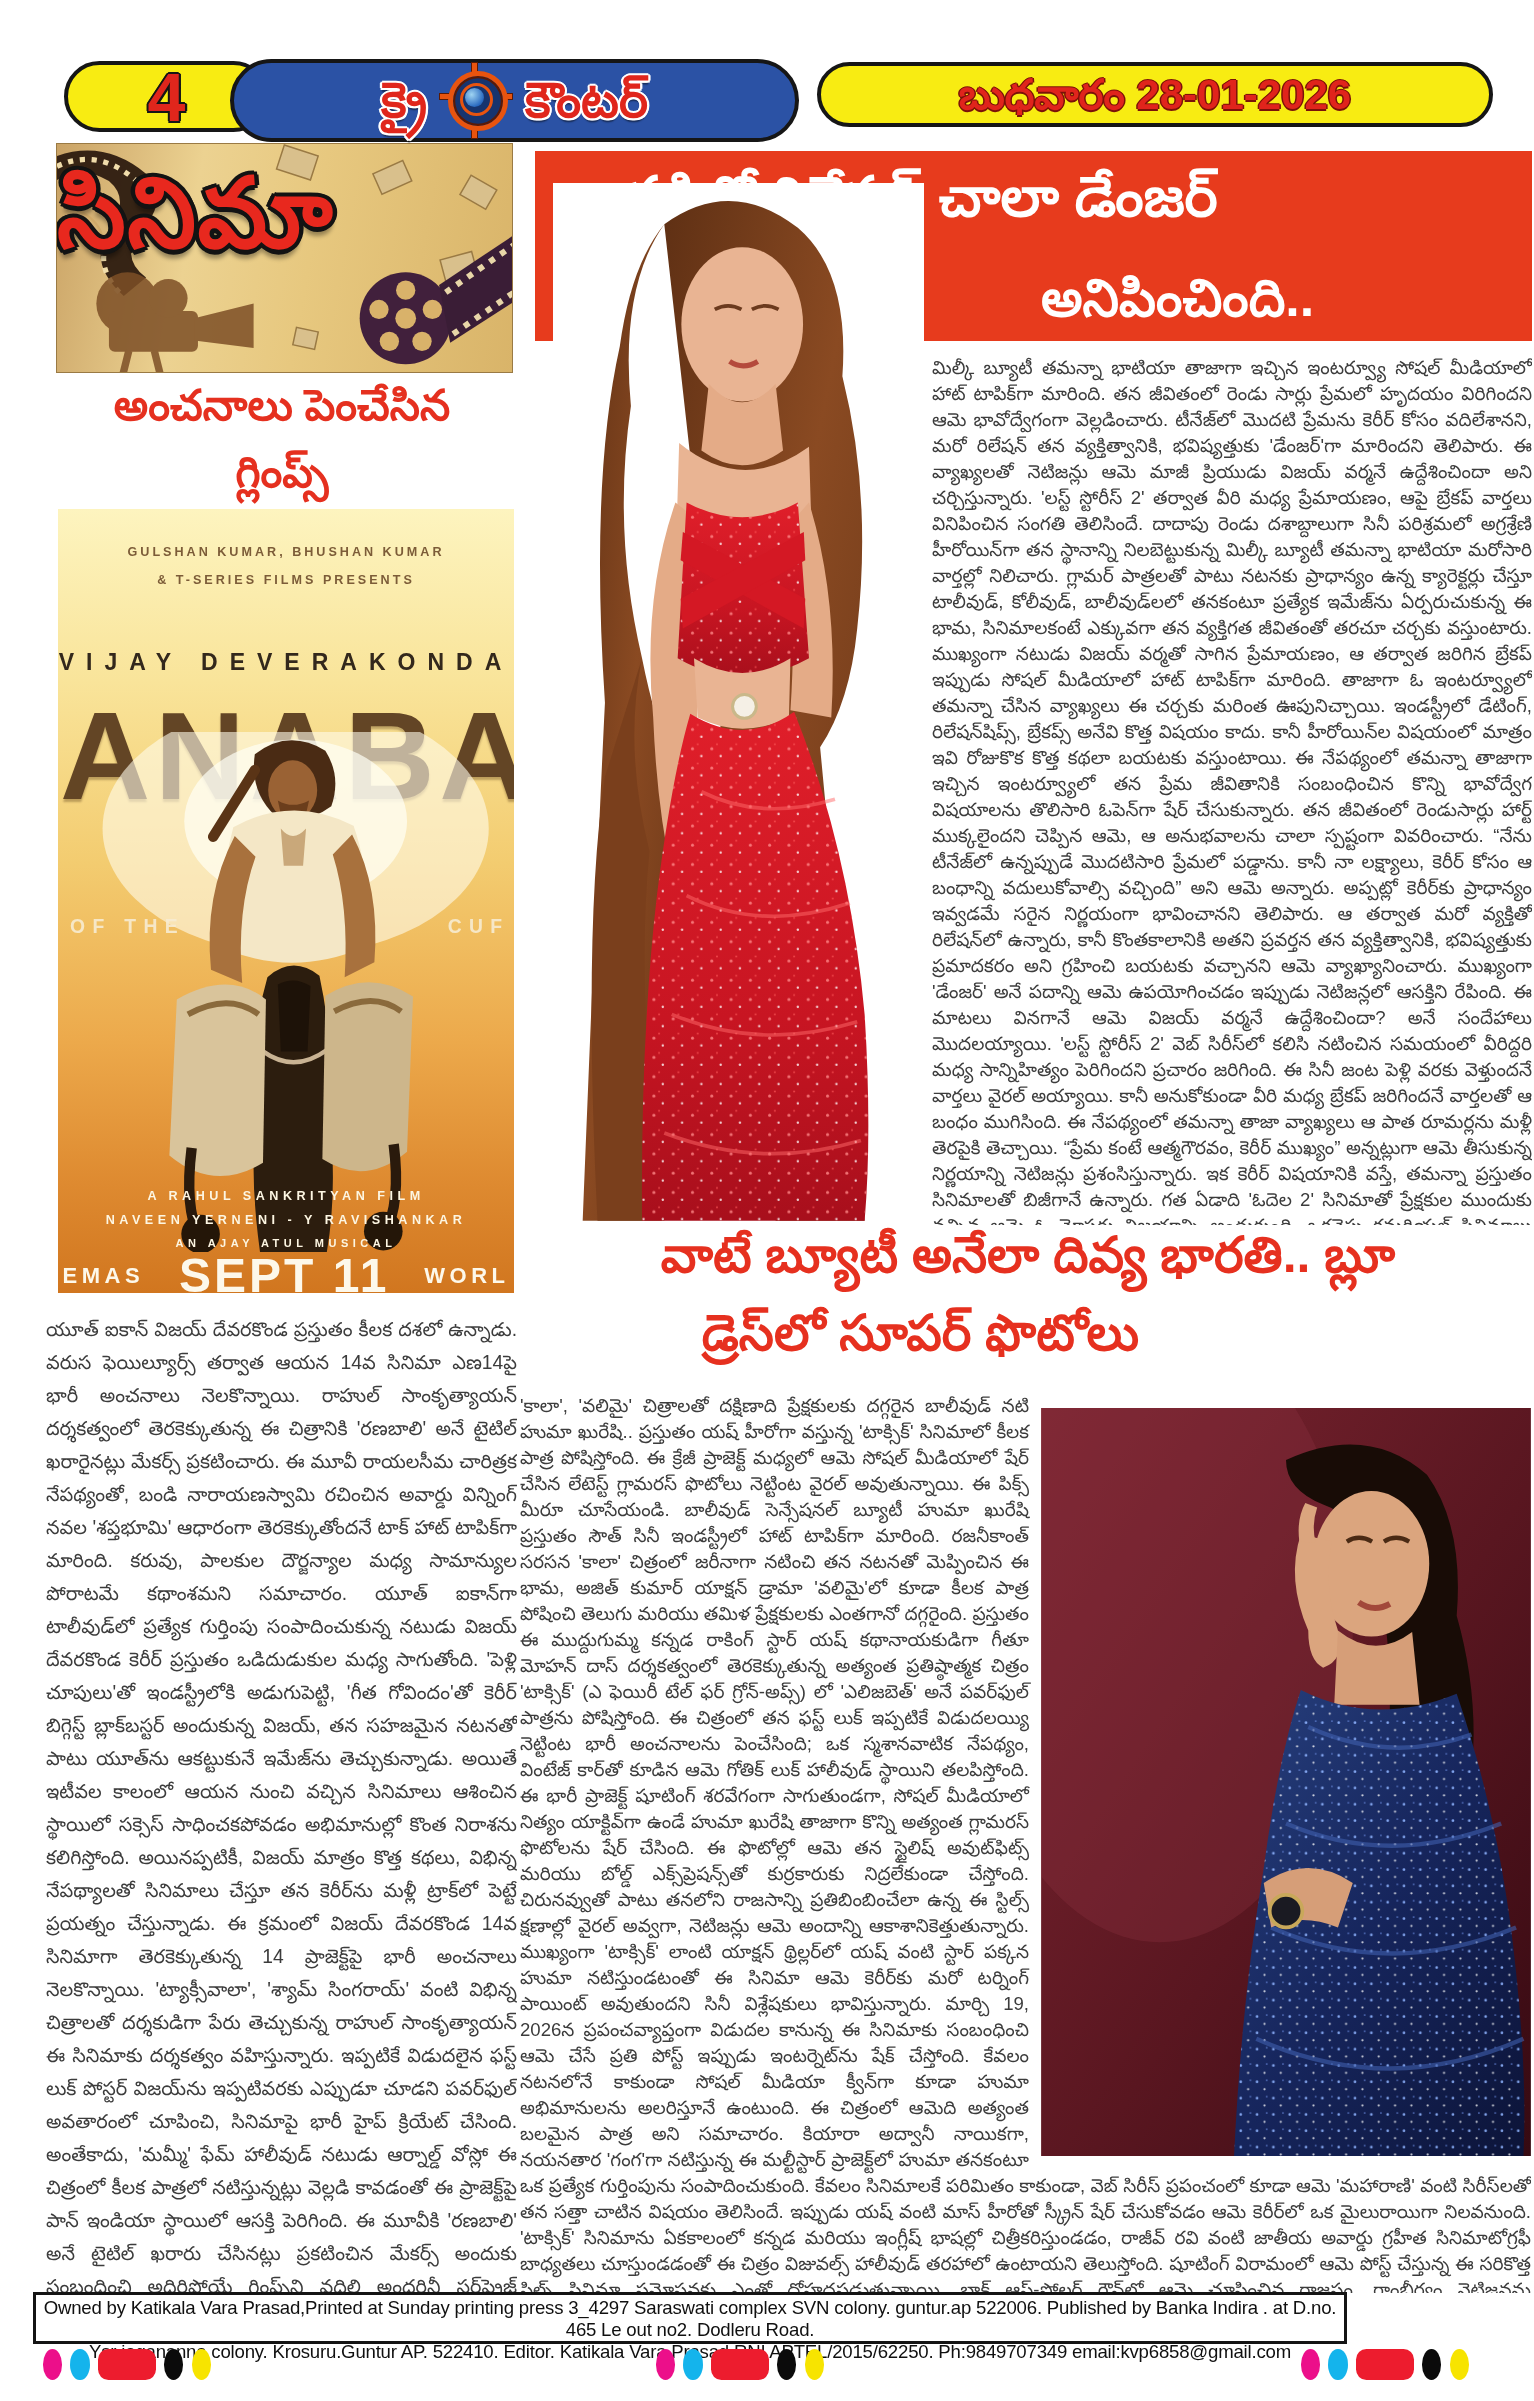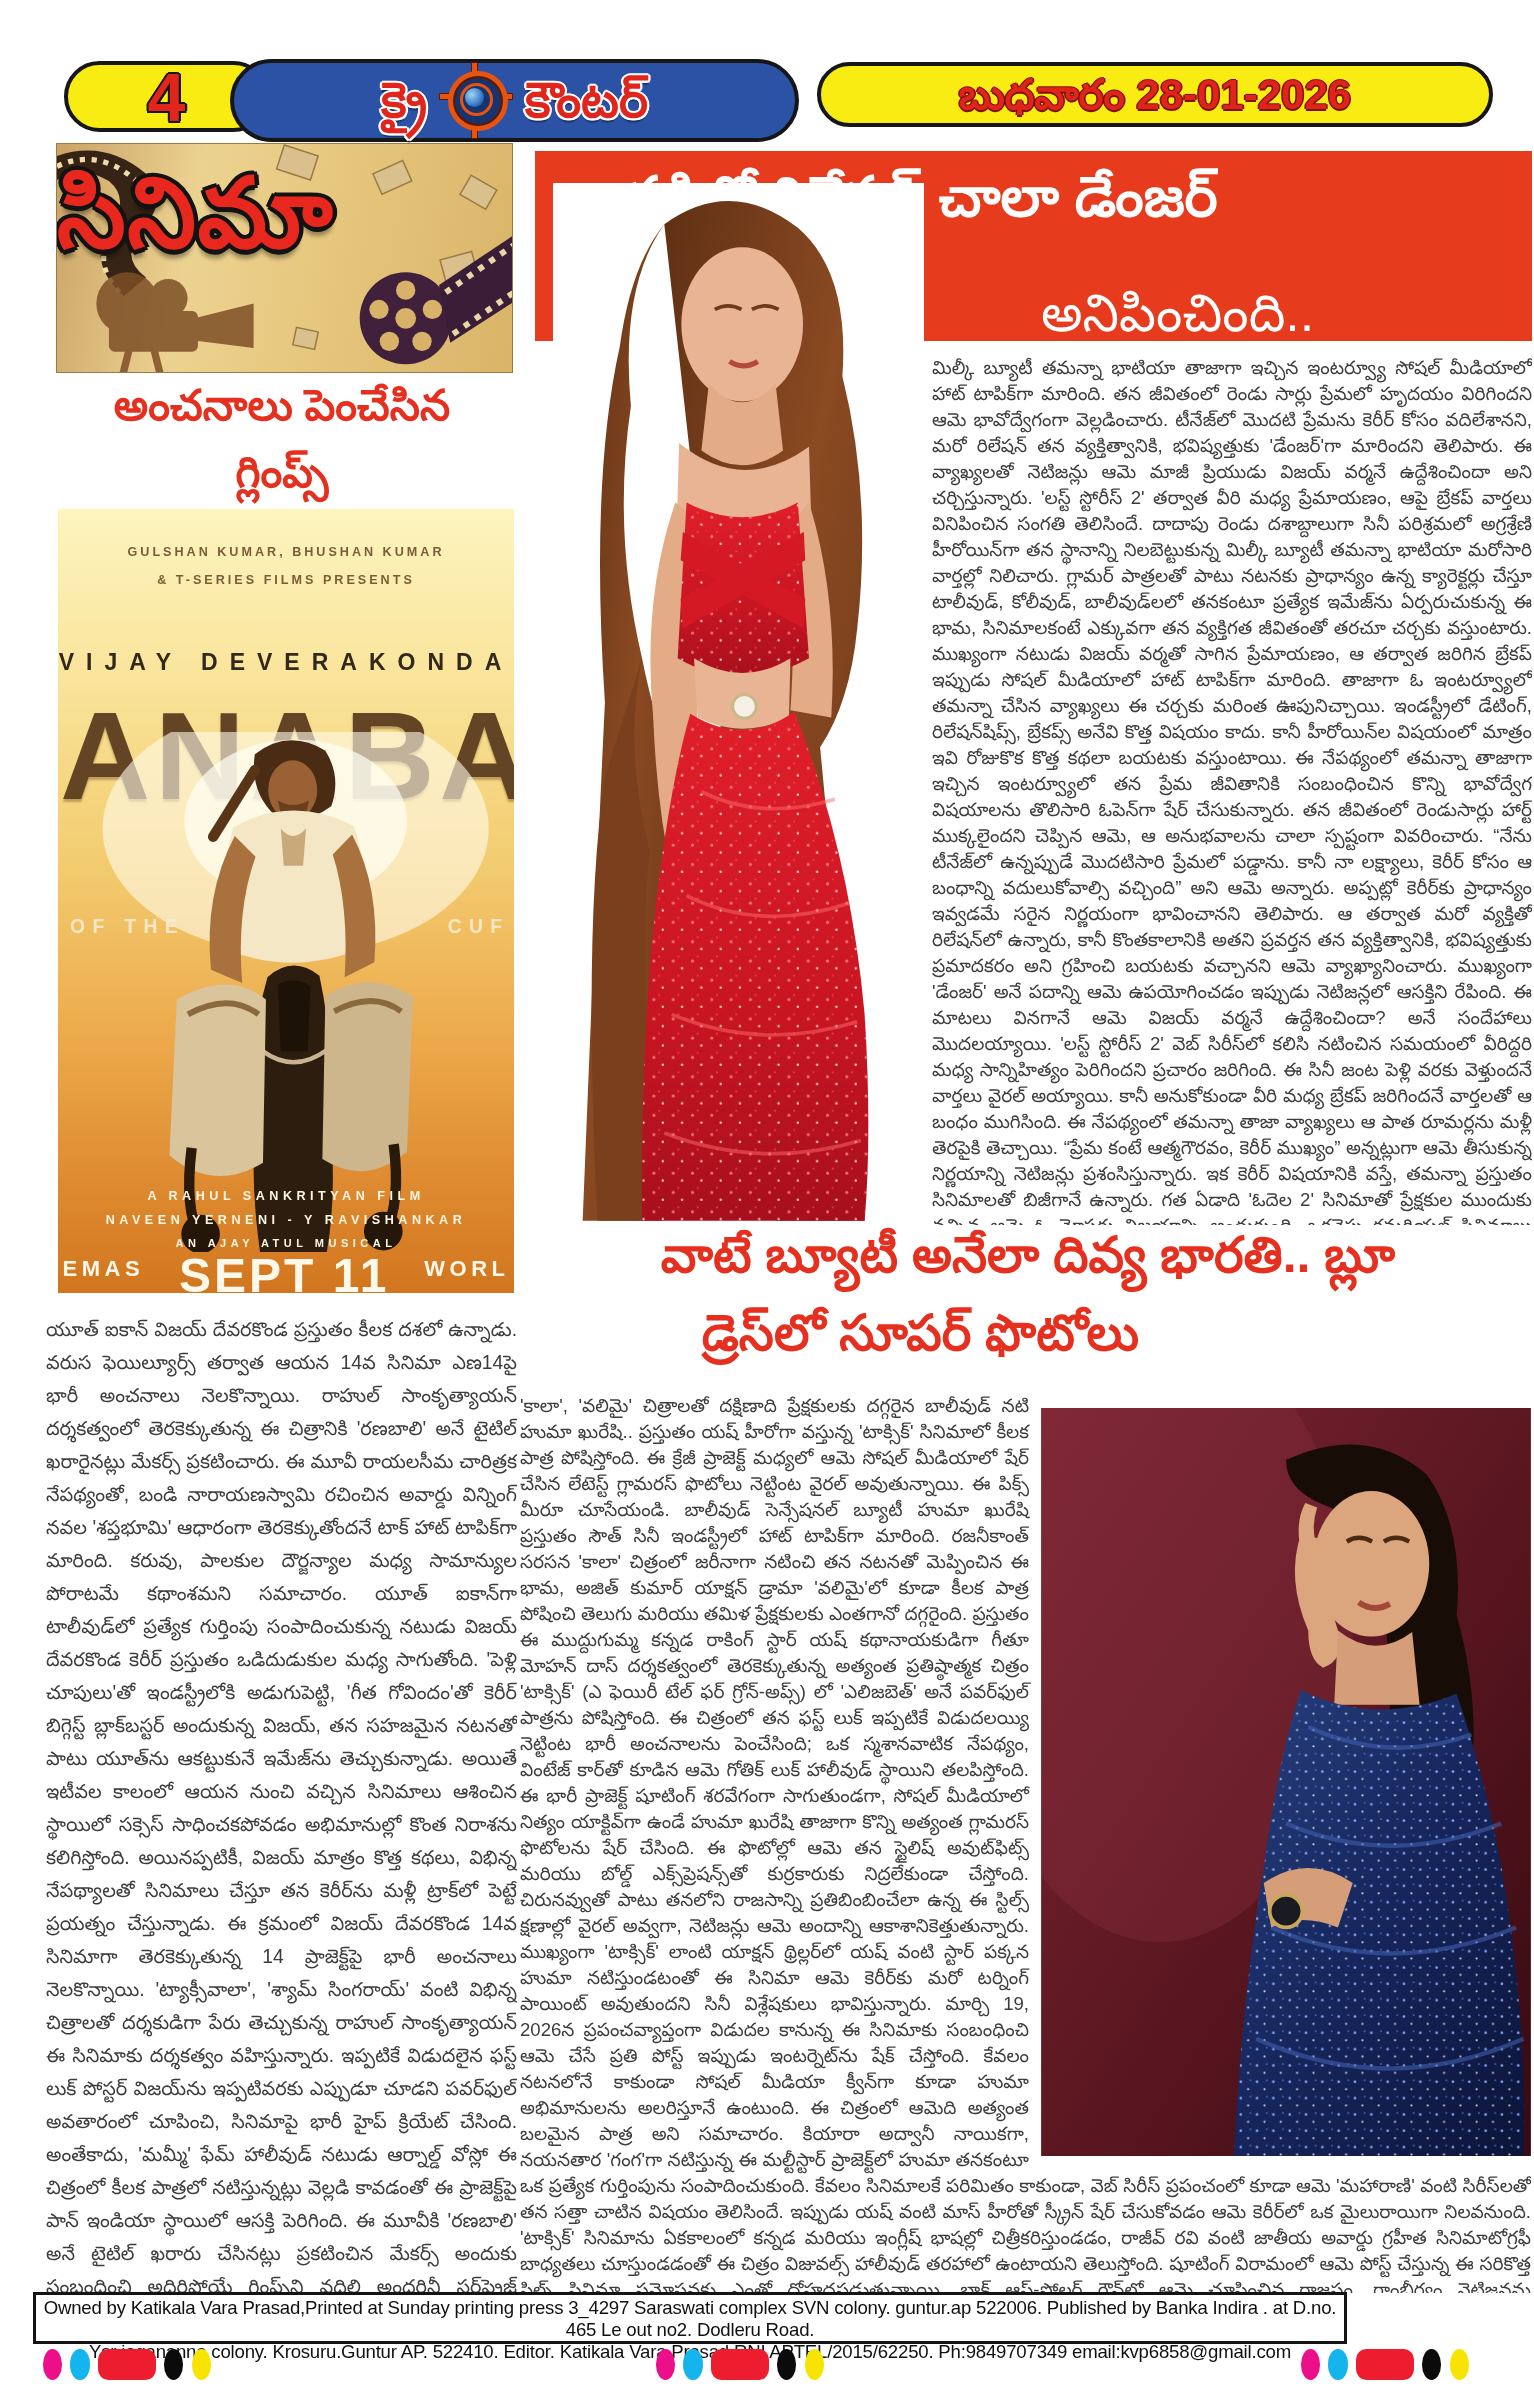--- a/index.html
+++ b/index.html
@@ -44,33 +44,33 @@
       background:linear-gradient(180deg,#fdf4bf 0%,#f9e49a 22%,#f3cc70 45%,#eca94b 68%,#de8a30 86%,#d1761f 100%);}
   .poster .presents{position:absolute;left:0;right:0;text-align:center;color:#7c5c38;font-weight:bold;
       letter-spacing:3px;font-size:12.6px;}
   .poster .star{position:absolute;left:0;right:0;text-align:center;color:#33281c;font-weight:bold;
       letter-spacing:12px;font-size:23px;}
   .poster .title{position:absolute;left:-43px;width:564px;text-align:center;white-space:nowrap;
       font-size:125px;font-weight:bold;color:#57391d;letter-spacing:4.5px;line-height:1;
       text-shadow:0 3px 2.2px rgba(90,60,25,.4);opacity:.92;}
   .poster .tag{position:absolute;color:#f7ecd2;font-weight:bold;letter-spacing:7.4px;font-size:19.3px;opacity:.9;}
   .poster .credit{position:absolute;left:0;right:0;text-align:center;color:#fdf6e2;font-weight:bold;letter-spacing:4.5px;}
-  .poster .release{position:absolute;bottom:-4.5px;left:0;right:0;display:flex;align-items:flex-start;
+  .poster .release{position:absolute;bottom:-4.5px;left:0;right:0;display:flex;align-items:center;
       justify-content:space-between;padding:0 4.5px;color:#fdf8ea;font-weight:bold;}
   .poster .release .big{font-size:48px;letter-spacing:3px;line-height:.9;}
   .poster .release .side{font-size:22px;letter-spacing:4.5px;line-height:1.4;}
 
   
   .telugu-body{color:#3c3c3c;text-align:justify;overflow:hidden;}
   .left-col{left:46px;top:1313px;width:471px;height:979px;font-size:19.3px;line-height:33px;}
 
   
   .banner{left:535px;top:151px;width:997px;height:190px;background:#e73b1d;}
   .banner-h1{position:absolute;left:36px;top:12px;font-size:56px;font-weight:bold;color:#fff;line-height:1.2;}
-  .banner-h2{position:absolute;left:506px;top:131px;font-size:52px;font-weight:normal;color:#fff;line-height:1.2;}
+  .banner-h2{position:absolute;left:506px;top:116px;font-size:52px;font-weight:bold;color:#fff;line-height:1.2;}
   .a1-flow{left:535px;top:355px;width:997px;height:870px;font-size:18.6px;line-height:26px;}
   .a1-spacer{float:left;width:397px;height:870px;
       shape-outside:polygon(0 0,397px 0,410px 238px,486px 870px,0 870px);}
 
   
   .a2-h{position:absolute;text-align:center;color:#e6301f;font-weight:bold;line-height:1;}
   .a2-flow{left:520px;top:1393px;width:1011px;height:900px;font-size:18.6px;line-height:26px;}
   .a2-spacer{float:right;width:502px;height:765px;padding-top:0;box-sizing:border-box;}
   .photo-frame{overflow:hidden;}
 

